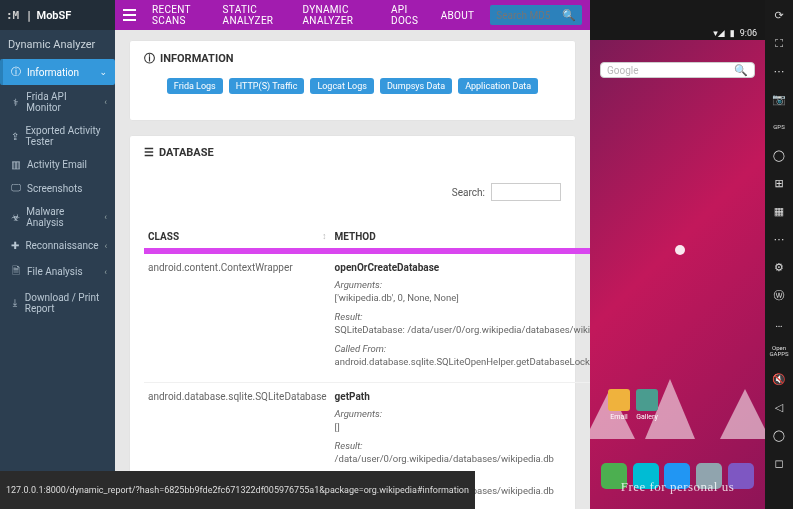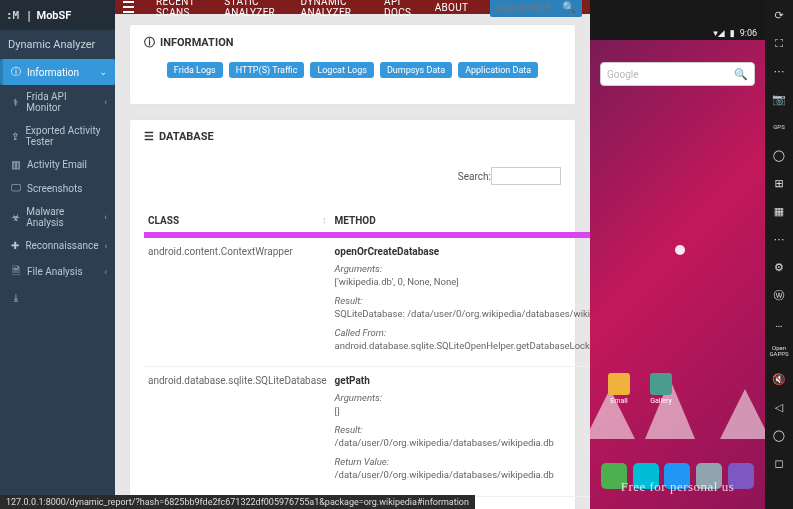--- a/index.html
+++ b/index.html
@@ -8,60 +8,60 @@
 .brand{background:#222d38;height:30px;display:flex;align-items:center;padding:0 6px;font-size:11px;font-weight:600;color:#fff}
 .brand .logo{margin-right:4px;font-family:monospace;color:#ccc}
 .crumb{padding:8px 8px;font-size:11px;color:#c8d2da}
 .nav{display:flex;flex-direction:column}
 .nav-item{display:flex;align-items:center;padding:6px 8px;gap:6px;cursor:pointer;border-left:3px solid transparent;font-size:10px;color:#b9c7d3}
 .nav-item.active{background:#3498db;color:#fff;border-left:3px solid #2980b9;border-radius:2px}
 .nav-item .icn{width:10px;text-align:center;font-size:10px}
 .nav-item .chev{margin-left:auto;font-size:9px;color:#95a5a6}
 .nav-item.active .chev{color:#eaf4fb}
 .main{flex:1;display:flex;flex-direction:column;background:#e7e7e7;min-width:0}
-.topbar{height:14px;background:#7f1d1d;display:flex;align-items:center;padding:0 8px;gap:22px;color:#fff;font-size:10px}
+.topbar{height:30px;background:#a21caf;display:flex;align-items:center;padding:0 8px;gap:16px;color:#fff;font-size:10px}
 .hamburger{width:18px;height:18px;display:flex;flex-direction:column;justify-content:center;gap:3px;cursor:pointer}
 .hamburger span{height:2px;background:#fff}
 .topbar a{color:#fff;text-decoration:none;font-size:10px;letter-spacing:.3px}
 .search{margin-left:auto;background:#2c81bb;border-radius:2px;display:flex;align-items:center;height:20px;padding:0 6px}
 .search input{background:transparent;border:0;outline:0;color:#d0e6f5;font-size:10px;width:60px}
 .search .sicn{color:#cfe4f2;font-size:11px;margin-left:6px}
 .content{flex:1;overflow:auto;padding:10px 14px 0 14px}
 .card{background:#fff;border:1px solid #e3e3e3;border-radius:3px;margin-bottom:14px;padding:10px 14px 16px}
 .card h3{font-size:11px;color:#333;margin-bottom:12px;display:flex;align-items:center;gap:5px}
 .card h3 .cicn{font-size:11px}
 .btnrow{display:flex;justify-content:center;gap:6px;margin-bottom:10px;flex-wrap:wrap}
 .btn{border:0;border-radius:3px;padding:5px 10px;font-size:10px;color:#fff;cursor:pointer}
 .btn-blue{background:#3598dc}
 .btn-green{background:#26c281}
 .btn-sm{padding:3px 7px;font-size:9px}
-.searchrow{display:flex;justify-content:flex-end;align-items:center;font-size:10px;color:#555;margin:24px 0}
+.searchrow{display:flex;justify-content:flex-end;align-items:center;gap:6px;font-size:10px;color:#555;margin:24px 0}
 .searchrow input{border:1px solid #ccc;height:18px;width:70px;font-size:10px;padding:0 4px}
 table{width:100%;border-collapse:collapse;font-size:10px}
 th{color:#333;font-weight:700;text-align:left;padding:6px 4px;border-bottom:6px solid #d946ef}
 th .sort{float:right;color:#bbb;font-size:9px}
 td{padding:8px 4px;vertical-align:top;border-bottom:1px solid #f0f0f0;color:#666}
 td.method b{color:#333;display:block;margin-bottom:6px}
 td.method i{color:#666;display:block;margin-bottom:2px;font-size:9.5px}
 td.method span{font-size:9.5px;display:block;margin-bottom:6px;line-height:1.35}
-.statusbar{position:absolute;bottom:0;left:0;background:#2b2b2b;color:#ddd;font-size:9px;padding:2px 6px;white-space:nowrap}
+.statusbar{position:absolute;bottom:0;left:0;background:#2b2b2b;color:#ddd;font-size:9px;padding:14px 6px;white-space:nowrap}
 
 .phone-wrap{width:175px;background:#000;display:flex;flex-direction:column;position:relative}
 .phone-status{height:40px;background:#181818;color:#eee;font-size:9px;display:flex;justify-content:flex-end;align-items:flex-end;padding:2px 8px;gap:5px}
 .phone-home{flex:1;background:linear-gradient(135deg,#7a1b56 0%,#c2185b 45%,#8e1457 100%);position:relative;overflow:hidden}
-.gsearch{position:absolute;top:22px;left:10px;right:10px;height:24px;background:#fff;border-radius:4px;border:1px solid #ccc;display:flex;align-items:center;padding:0 6px}
+.gsearch{position:absolute;top:22px;left:10px;right:10px;height:16px;background:#fff;border-radius:4px;border:1px solid #ccc;display:flex;align-items:center;padding:0 6px}
 .gsearch span{color:#b8b8b8;font-size:10px}
 .gsearch .mag{margin-left:auto;color:#888;font-size:11px}
 .mountains{position:absolute;bottom:70px;left:0;right:0;height:60px}
 .mt{position:absolute;bottom:0;border-left:25px solid transparent;border-right:25px solid transparent;border-bottom:50px solid rgba(255,255,255,.55)}
 .mt.m1{left:-5px}
 .mt.m2{left:55px;border-bottom-width:60px}
 .mt.m3{right:-5px}
 .sun{position:absolute;top:205px;left:85px;width:10px;height:10px;border-radius:50%;background:rgba(255,255,255,.9)}
-.approw{position:absolute;bottom:104px;left:15px;display:flex;gap:14px}
+.approw{position:absolute;bottom:88px;left:15px;display:flex;}
 .appicon{width:28px;text-align:center}
 .appicon .ic{width:22px;height:22px;margin:0 auto;border-radius:3px}
 .appicon .lbl{color:#fff;font-size:7px;margin-top:2px}
 .dock{position:absolute;bottom:20px;left:0;right:0;display:flex;justify-content:space-around;padding:0 8px}
 .dockicon{width:26px;height:26px;border-radius:5px}
 .watermark{position:absolute;bottom:0;left:0;right:0;text-align:center;color:rgba(255,255,255,.8);font-size:13px;letter-spacing:.5px;padding-bottom:14px;font-family:Georgia,serif}
 .tools{width:28px;background:#1a1a1a;display:flex;flex-direction:column;align-items:center;gap:10px;padding:6px 0;color:#ddd;font-size:11px}
 .tools div{cursor:pointer;width:18px;height:18px;display:flex;align-items:center;justify-content:center}
 .opengap{font-size:6px;line-height:1;text-align:center}
 </style>
@@ -107,20 +107,21 @@
         <span>Reconnaissance</span>
         <span class="chev">‹</span>
       </div>
     <div class="nav-item">
         <span class="icn">🗎</span>
         <span>File Analysis</span>
         <span class="chev">‹</span>
       </div>
     <div class="nav-item">
         <span class="icn">⤓</span>
+        <span>Download / Print Report</span>
       </div>
   </div>
 </div>
 
 <div class="main">
   <div class="topbar">
     <div class="hamburger">
         <span></span>
         <span></span>
         <span></span>

